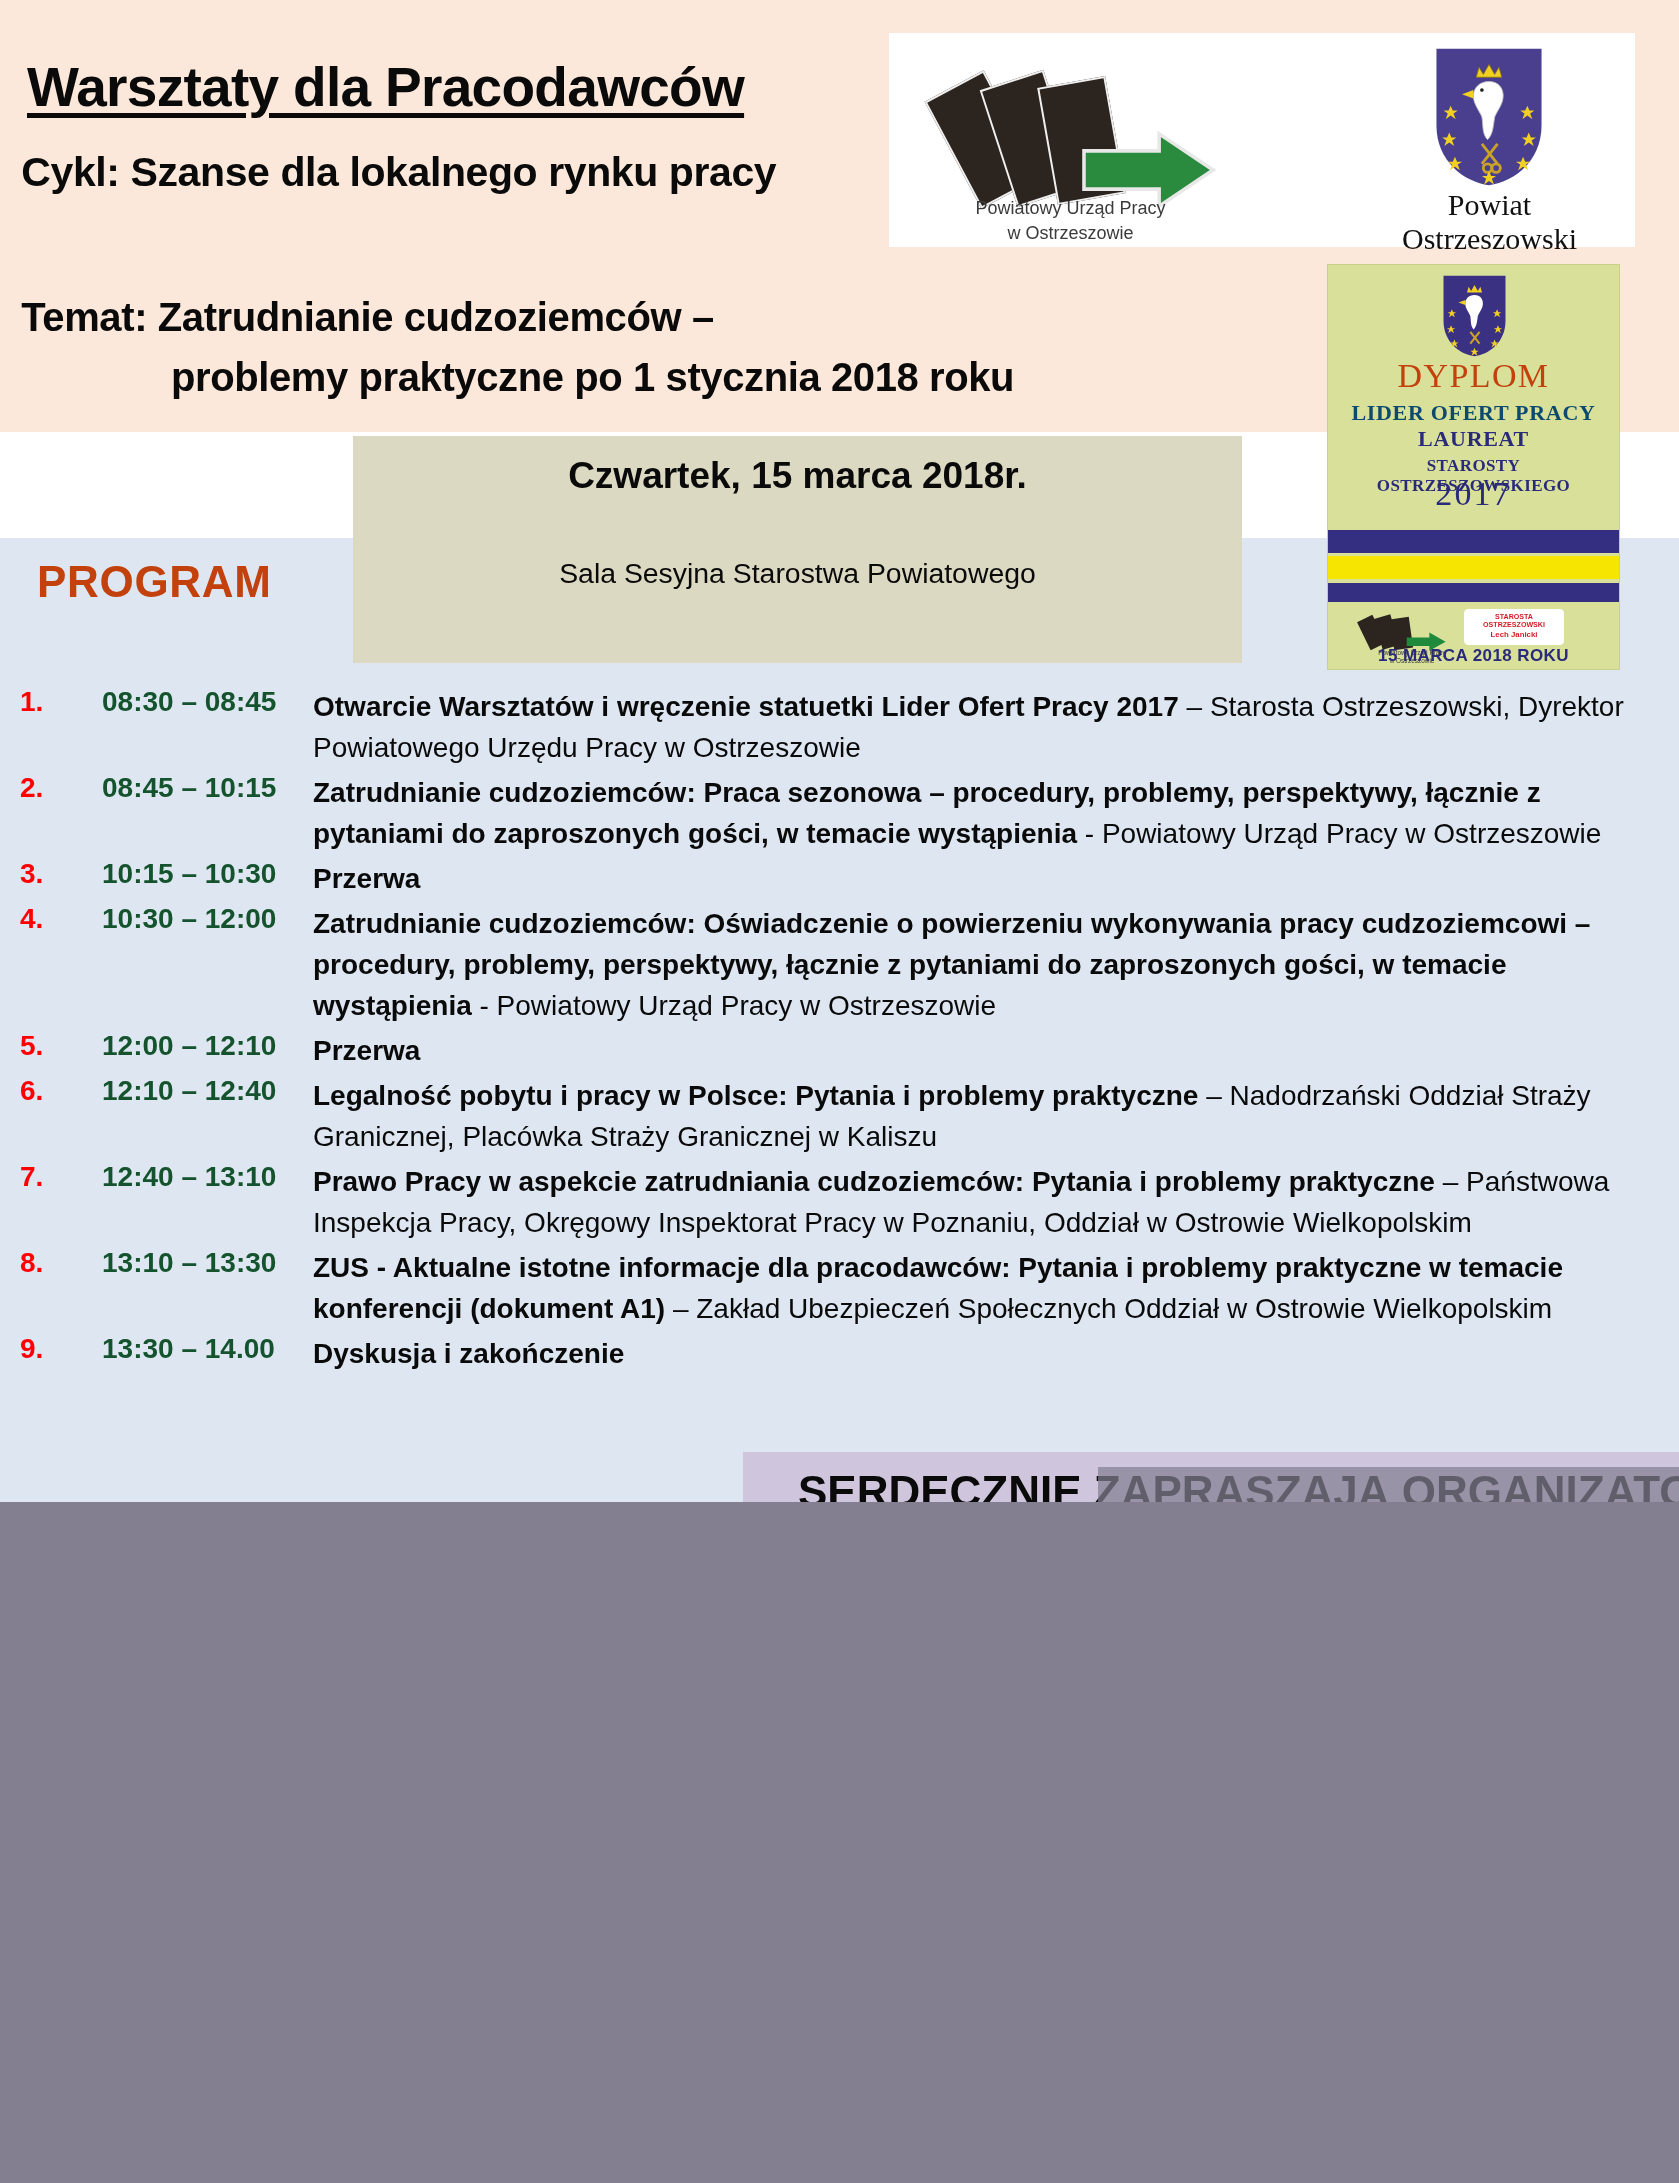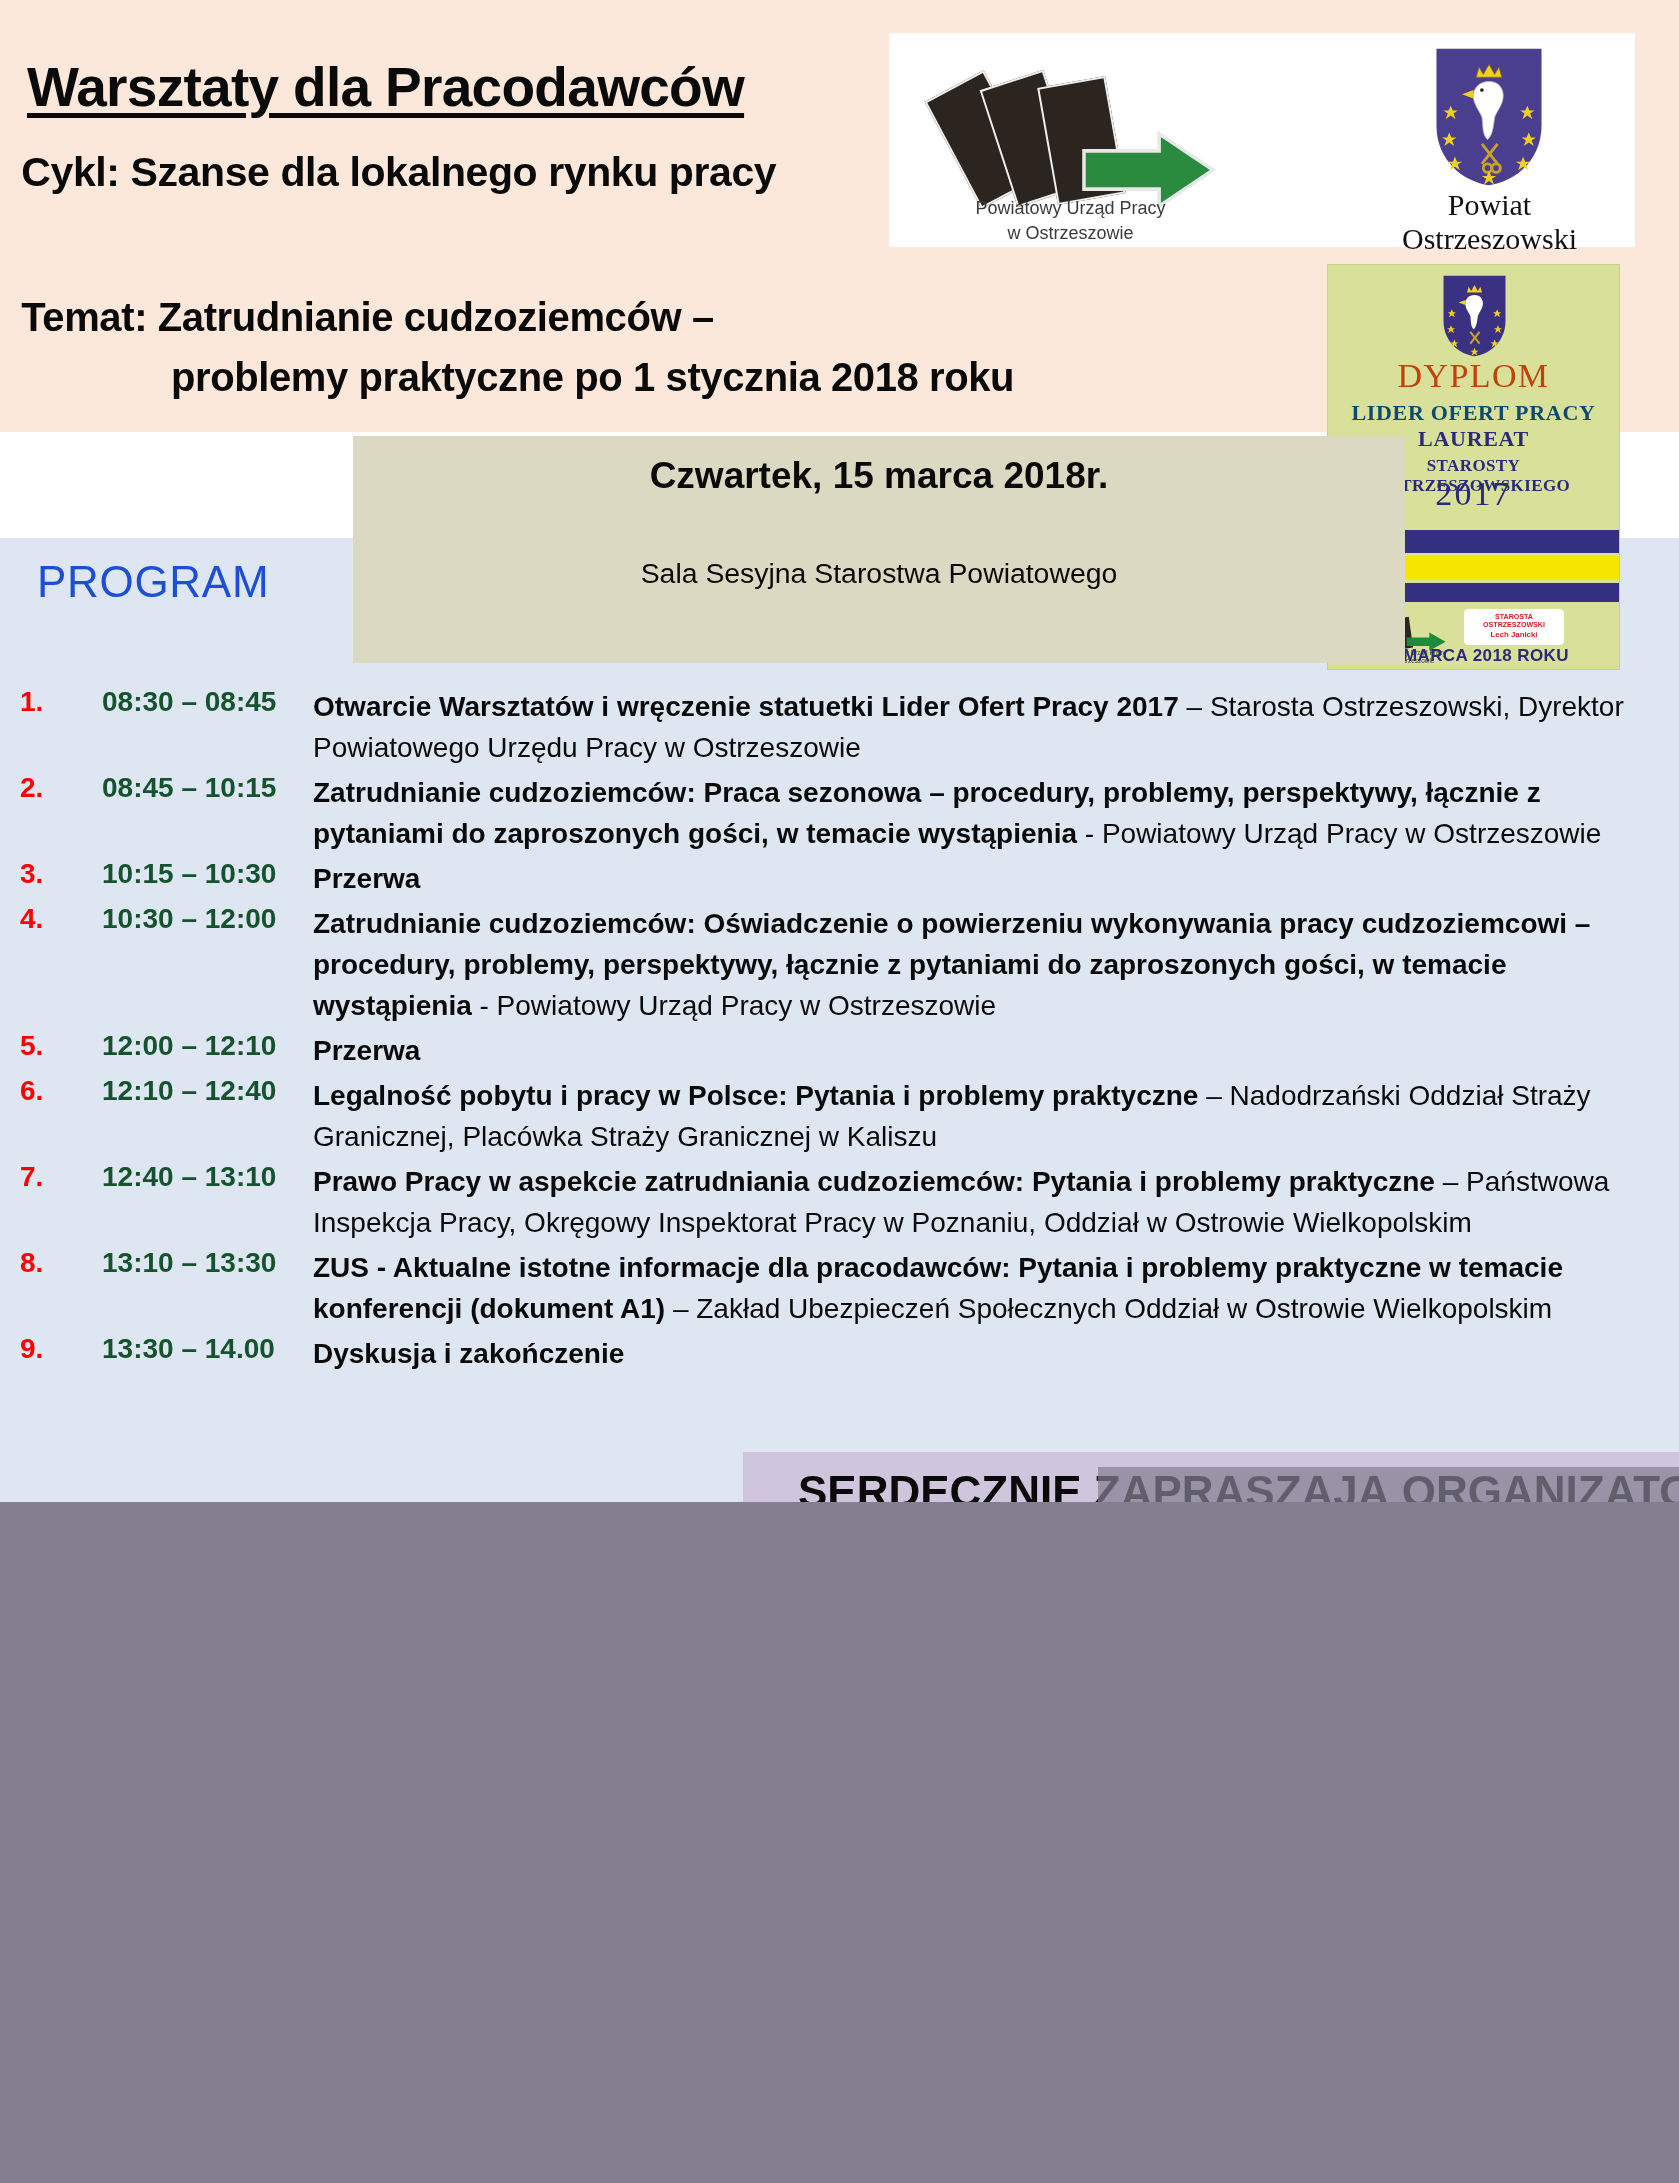--- a/index.html
+++ b/index.html
@@ -109,36 +109,36 @@
   }
   .dip-stamp-t{position:absolute;left:0;top:4.3px;width:100%;text-align:center;font-size:7.1px;font-weight:bold;color:#d81b26;}
   .dip-stamp-n{position:absolute;left:0;top:21.3px;width:100%;text-align:center;font-size:7.8px;font-weight:bold;color:#d81b26;}
   .dip-date{
     position:absolute;left:0;top:381px;width:100%;text-align:center;
     font-size:17px;font-weight:bold;color:#2a2a7a;letter-spacing:0.4px;
   }
 
   
   .detail-box{
-    position:absolute;left:353px;top:436px;width:1052px;height:227px;
+    position:absolute;left:353px;top:436px;width:889px;height:227px;
     background:#dcd9c3;
   }
   .detail-line{
     position:absolute;left:0;width:100%;text-align:center;color:#0a0a0a;
     font-weight:bold;white-space:nowrap;
   }
   .dl1{top:19px;font-size:37px;}
   .dl2{top:71px;font-size:28.4px;}
   .dl3{top:121px;font-size:28.4px;font-weight:normal;}
   .dl4{top:171px;font-size:28.4px;font-weight:normal;}
 
   
   .program-word{
     position:absolute;left:37px;top:557px;
-    font-size:44px;font-weight:normal;color:#1d4ed8;letter-spacing:0.7px;
+    font-size:44px;font-weight:bold;color:#c2410c;letter-spacing:0.7px;
   }
 
   
   .agenda{position:absolute;left:0;top:686px;width:1680px;}
   .row{position:relative;width:1680px;}
   .num{
     position:absolute;left:20px;
     color:#ff0000;font-weight:bold;font-size:28px;
   }
   .time{

